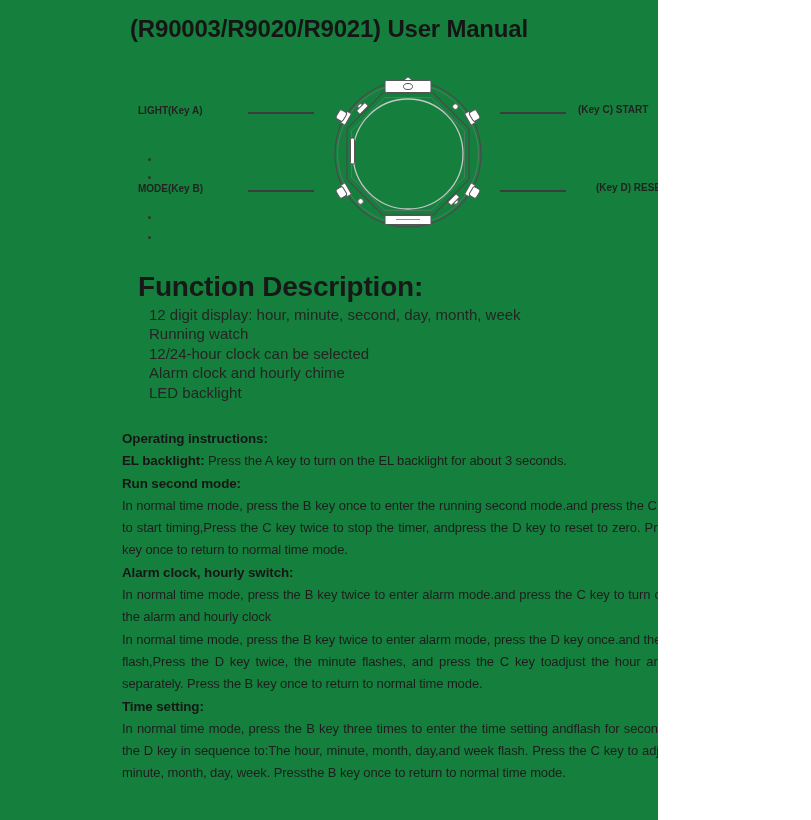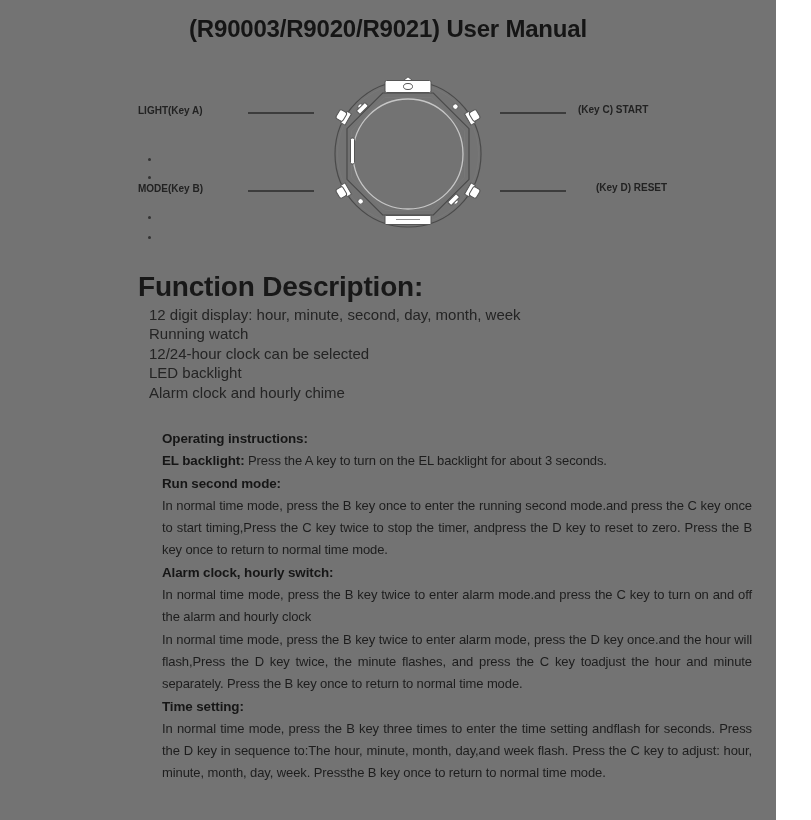--- a/index.html
+++ b/index.html
@@ -1,17 +1,17 @@
 <!DOCTYPE html>
 <html><head>
 <meta charset="utf-8">
 <style>
   html, body { margin:0; padding:0; background:#ffffff; }
   .page {
-    position:relative; width:776px; height:820px; background:#737373;
+    position:relative; width:658px; height:820px; background:#15803d;
     font-family:"Liberation Sans", sans-serif; color:#1e1e1e; overflow:hidden;
   }
   .title {
     position:absolute; top:15px; left:0; width:100%; text-align:center;
     font-size:24px; font-weight:700; color:#151515; letter-spacing:-0.2px;
   }
   
   .watch-svg { position:absolute; left:322px; top:68px; }
   .key-label { position:absolute; font-size:10px; font-weight:600; color:#222; white-space:nowrap; }
   .lbl-light { left:138px; top:105px; }
@@ -30,21 +30,21 @@
     position:absolute; left:138px; top:271px;
     font-size:28px; font-weight:700; color:#181818; letter-spacing:-0.2px;
   }
   .features {
     position:absolute; left:149px; top:305px;
     font-size:15px; line-height:19.4px; color:#242424;
   }
   
   .operating {
     position:absolute; left:122px; top:428px; width:590px;
-    font-size:13px; line-height:22.3px; color:#1d1d1d; letter-spacing:-0.1px;margin-left:40px;
+    font-size:13px; line-height:22.3px; color:#1d1d1d; letter-spacing:-0.1px;
   }
   .op-b { font-weight:700; font-size:13.4px; color:#161616; }
   .operating p { margin:0; text-align:justify; }
   svg .stroke { fill:none; stroke:#4a4a4a; stroke-width:1.2; }
   svg .thin   { fill:none; stroke:#7a7a7a; stroke-width:0.6; }
   svg .lite   { fill:none; stroke:#c6c6c6; stroke-width:1.3; }
   svg .part   { fill:#ffffff; stroke:#555; stroke-width:1; }
 </style>
 </head>
 <body>
@@ -113,22 +113,22 @@
   <div class="dot dot1"></div>
   <div class="dot dot2"></div>
   <div class="dot dot3"></div>
   <div class="dot dot4"></div>
 
   <div class="fd-heading">Function Description:</div>
   <div class="features">
     <div>12 digit display: hour, minute, second, day, month, week</div>
     <div>Running watch</div>
     <div>12/24-hour clock can be selected</div>
+    <div>Alarm clock and hourly chime</div>
     <div>LED backlight</div>
-    <div>Alarm clock and hourly chime</div>
   </div>
 
   <div class="operating">
     <div class="op-b">Operating instructions:</div>
     <div>
       <span class="op-b">EL backlight:</span>
       <span>Press the A key to turn on the EL backlight for about 3 seconds.</span>
     </div>
     <div class="op-b">Run second mode:</div>
     <p>In normal time mode, press the B key once to enter the running second mode.and press the C key once to start timing,Press the C key twice to stop the timer, andpress the D key to reset to zero. Press the B key once to return to normal time mode.</p>

